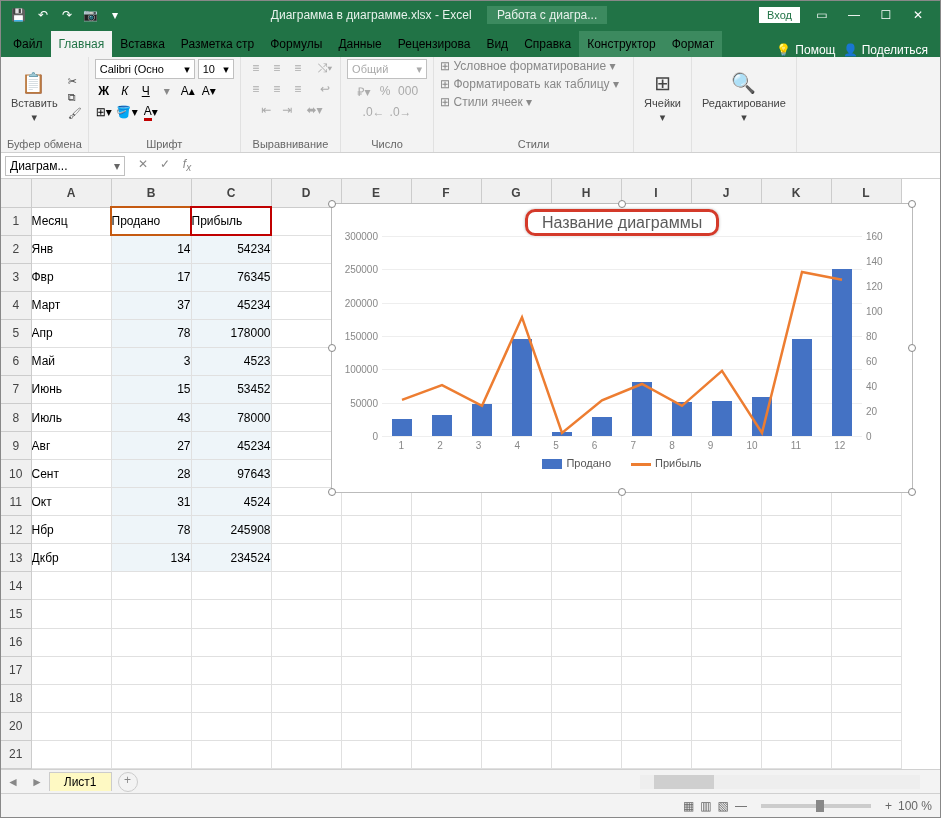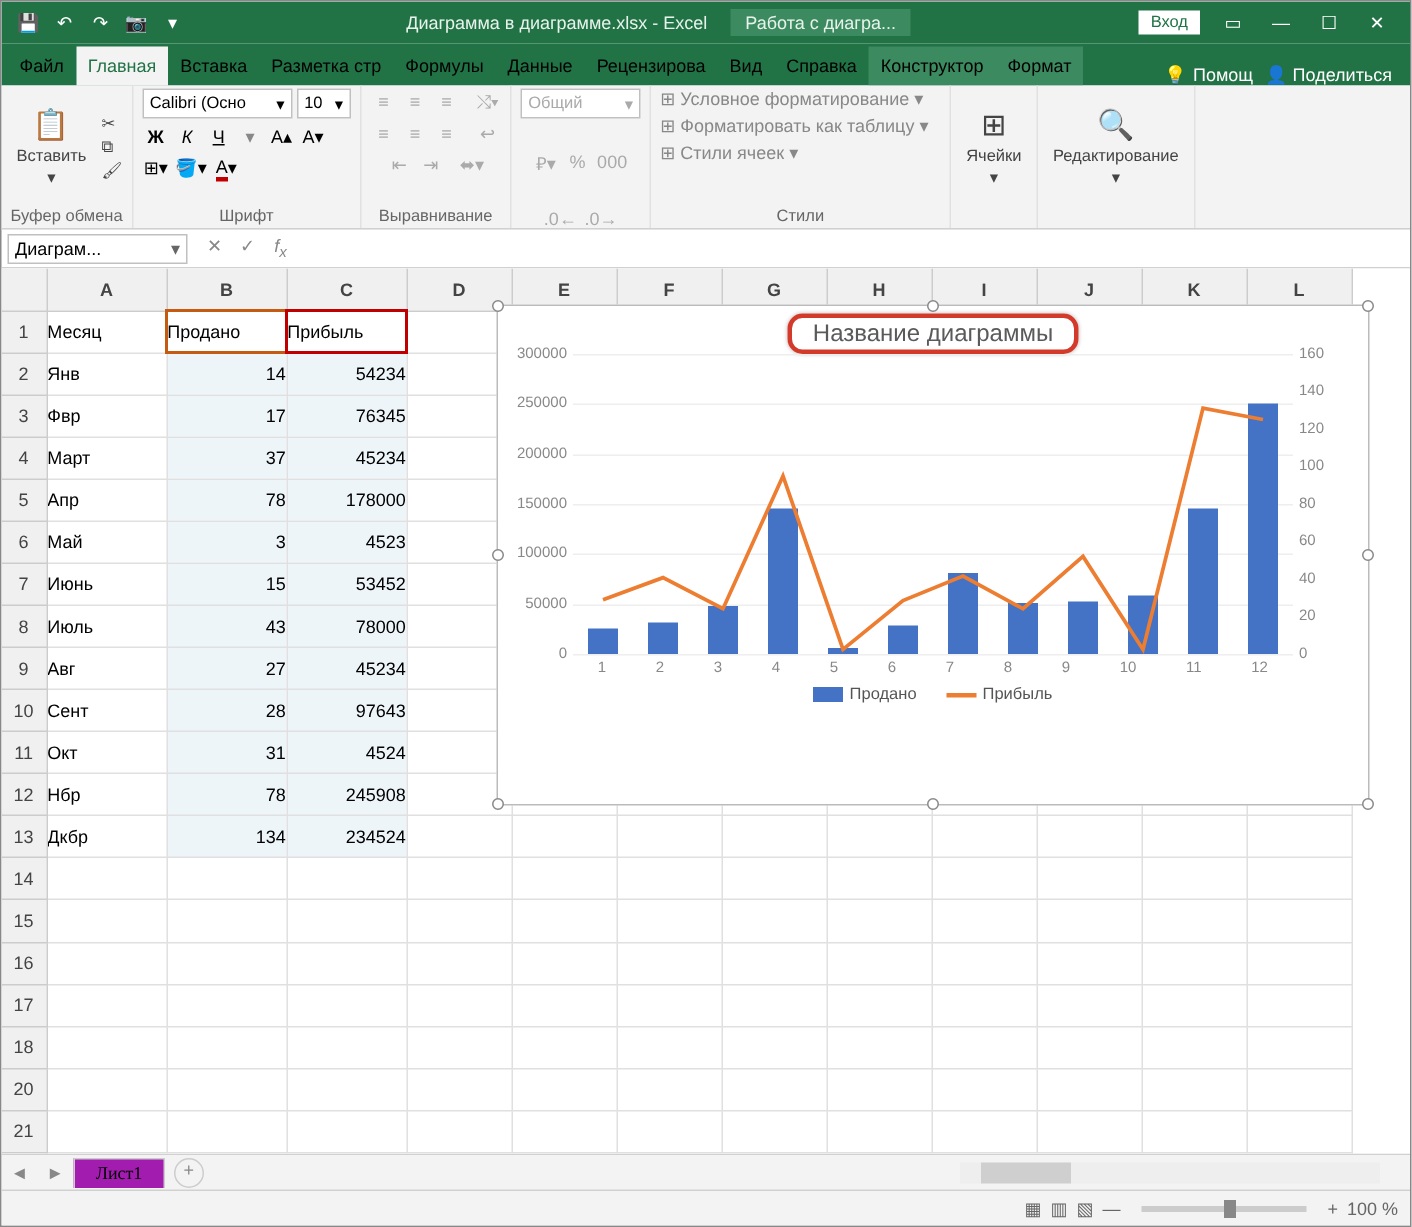--- a/index.html
+++ b/index.html
@@ -49,21 +49,21 @@
 .rowhdr { width:30px; background:#f0f0f0; border-right:1px solid #ccc; border-bottom:1px solid #ccc; text-align:center; font-size:12px; color:#444; }
 .cell { border-right:1px solid #e0e0e0; border-bottom:1px solid #e0e0e0; height:20px; padding:0 3px; font-size:12px; overflow:hidden; white-space:nowrap; }
 .cell.r { text-align:right; }
 .datarange .cell.b, .datarange .cell.c { background:#eef5f9; }
 table.sheet { border-collapse:collapse; table-layout:fixed; }
 .sheet td, .sheet th { padding:0; }
 .selborder-b { outline:2px solid #c55a11; outline-offset:-1px; }
 .selborder-c { outline:2px solid #c00000; outline-offset:-1px; }
 
 
-.chartobj { position:absolute; left:330px; top:24px; width:582px; height:334px; background:#fff; border:1px solid #bbb; }
+.chartobj { position:absolute; left:330px; top:24px; width:582px; height:290px; background:#fff; border:1px solid #bbb; }
 .chartobj .handle { position:absolute; width:8px; height:8px; background:#fff; border:1px solid #888; border-radius:50%; }
 .h-tl{top:-4px;left:-4px}.h-tr{top:-4px;right:-4px}.h-bl{bottom:-4px;left:-4px}.h-br{bottom:-4px;right:-4px}
 .h-t{top:-4px;left:50%;margin-left:-4px}.h-b{bottom:-4px;left:50%;margin-left:-4px}
 .h-l{left:-4px;top:50%;margin-top:-4px}.h-r{right:-4px;top:50%;margin-top:-4px}
 .charttitle { text-align:center; font-size:16px; color:#5a5a5a; padding:10px 0 4px; }
 .charttitle span { border:3px solid #d43a2a; border-radius:10px; padding:2px 14px; box-shadow: 0 0 3px rgba(0,0,0,.3); }
 .plot { position:relative; height:200px; margin:0 50px; }
 .yaxis { position:absolute; left:-42px; top:0; bottom:0; width:40px; font-size:10px; color:#888; }
 .yaxis div { position:absolute; right:2px; transform:translateY(-50%); }
 .yaxis2 { position:absolute; right:-38px; top:0; bottom:0; width:36px; font-size:10px; color:#888; }
@@ -72,21 +72,21 @@
 .bars { position:absolute; left:0; right:0; bottom:0; top:0; display:flex; justify-content:space-around; align-items:flex-end; }
 .bar { width:20px; background:#4472c4; }
 .linepath { position:absolute; left:0; top:0; width:100%; height:100%; }
 .xlabels { display:flex; justify-content:space-around; font-size:10px; color:#888; margin:4px 50px 0; }
 .legend { display:flex; justify-content:center; gap:20px; font-size:11px; color:#555; margin-top:6px; align-items:center; }
 .legend .sw { display:inline-block; width:20px; height:10px; vertical-align:middle; margin-right:4px; }
 
 
 .sheettabs { height:24px; border-top:1px solid #d0d0d0; display:flex; align-items:center; background:#f3f3f3; font-size:12px; }
 .sheettabs .nav { padding:0 6px; color:#888; }
-.sheettabs .stab { background:#a21caf; border:1px solid #ccc; border-bottom:none; padding:2px 14px;font-family:Liberation Serif, serif; }
+.sheettabs .stab { background:#fef9c3; border:1px solid #ccc; border-bottom:none; padding:2px 14px; }
 .sheettabs .add { width:20px; height:20px; border:1px solid #ccc; border-radius:50%; text-align:center; margin-left:6px; color:#888; }
 .sheettabs .hscroll { margin-left:auto; width:280px; height:14px; background:#eee; position:relative; margin-right:20px; }
 .sheettabs .hscroll .thumb { position:absolute; left:14px; width:60px; top:0; bottom:0; background:#cfcfcf; }
 
 
 .status { height:24px; background:#f3f3f3; border-top:1px solid #d0d0d0; display:flex; align-items:center; padding:0 8px; font-size:12px; }
 .status .views { margin-left:auto; display:flex; gap:6px; color:#666; align-items:center; }
 .status .zoomslider { width:110px; height:4px; background:#ccc; margin:0 8px; position:relative; }
 .status .zoomslider .zthumb { position:absolute; left:50%; top:-4px; width:8px; height:12px; background:#888; }
 </style>
@@ -184,21 +184,21 @@
   </div>
   <div class="rgroup">
     <div class="gbody" style="flex-direction:column; gap:3px; color:#aaa;">
       <div class="tbrow"><span class="tbbtn">≡</span><span class="tbbtn">≡</span><span class="tbbtn">≡</span>&nbsp;<span class="tbbtn">⤭▾</span></div>
       <div class="tbrow"><span class="tbbtn">≡</span><span class="tbbtn">≡</span><span class="tbbtn">≡</span>&nbsp;<span class="tbbtn">↩</span></div>
       <div class="tbrow"><span class="tbbtn">⇤</span><span class="tbbtn">⇥</span>&nbsp;<span class="tbbtn">⬌▾</span></div>
     </div>
     <div class="glabel">Выравнивание</div>
   </div>
   <div class="rgroup">
-    <div class="gbody" style="flex-direction:column; gap:20px; color:#aaa;">
+    <div class="gbody" style="flex-direction:column; gap:3px; color:#aaa;">
       <span class="combo" style="width:80px">
           <span>Общий</span>
           <span style="margin-left:auto">▾</span>
         </span>
       <div class="tbrow">
           <span class="tbbtn">₽▾</span>
           <span class="tbbtn">%</span>
           <span class="tbbtn">000</span>
         </div>
       <div class="tbrow">

